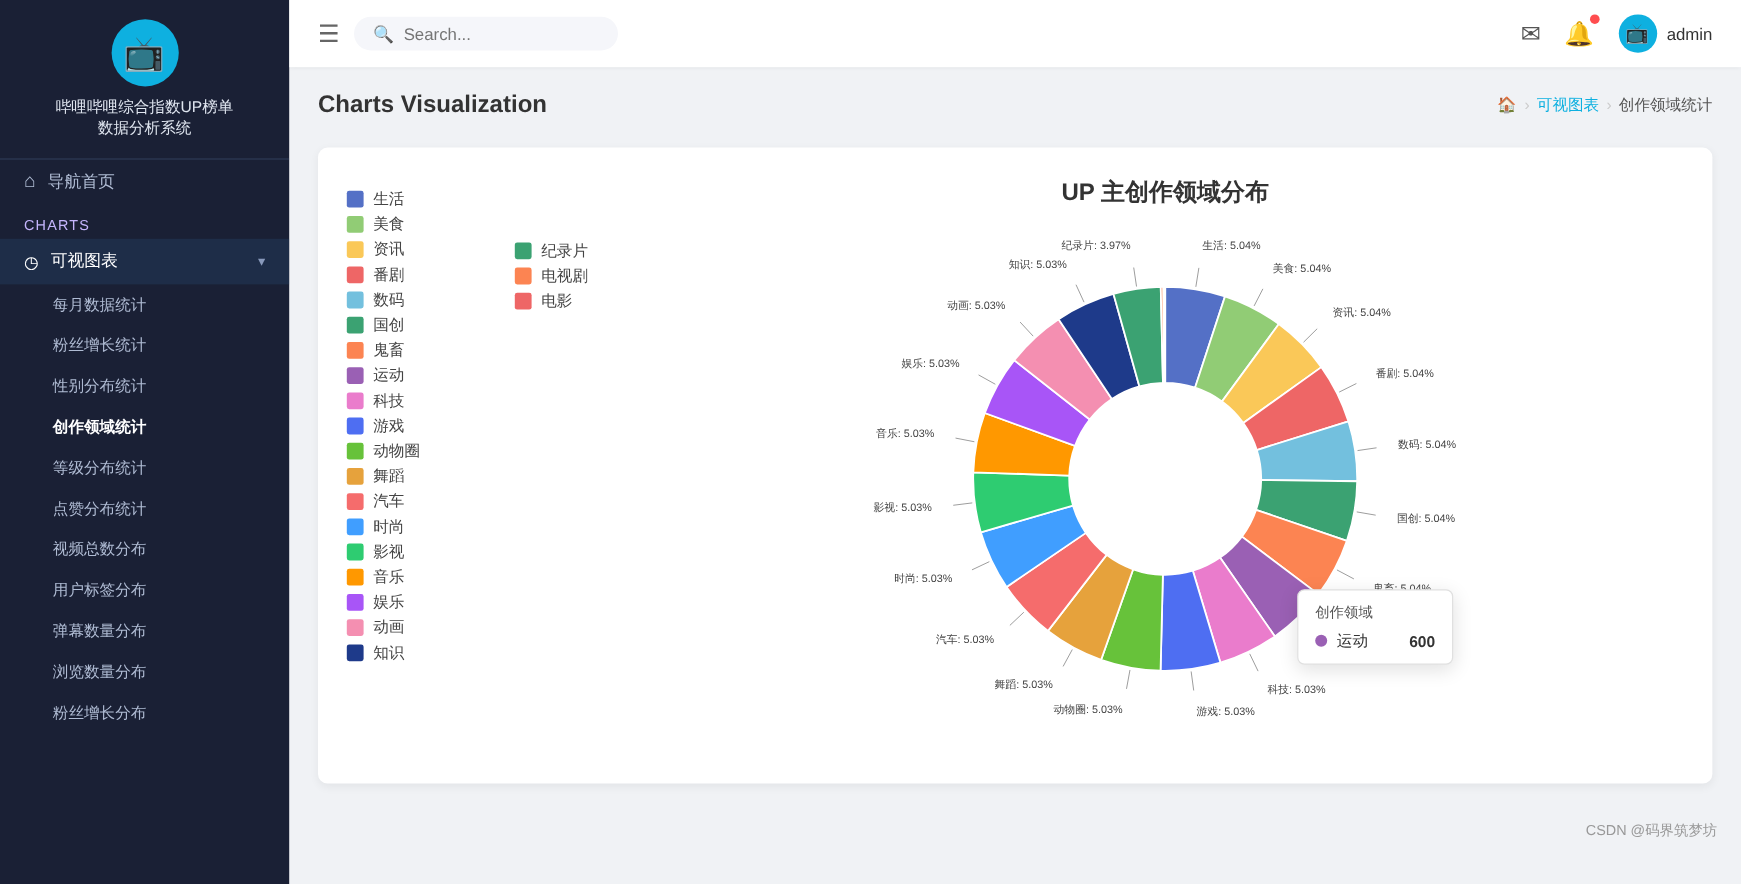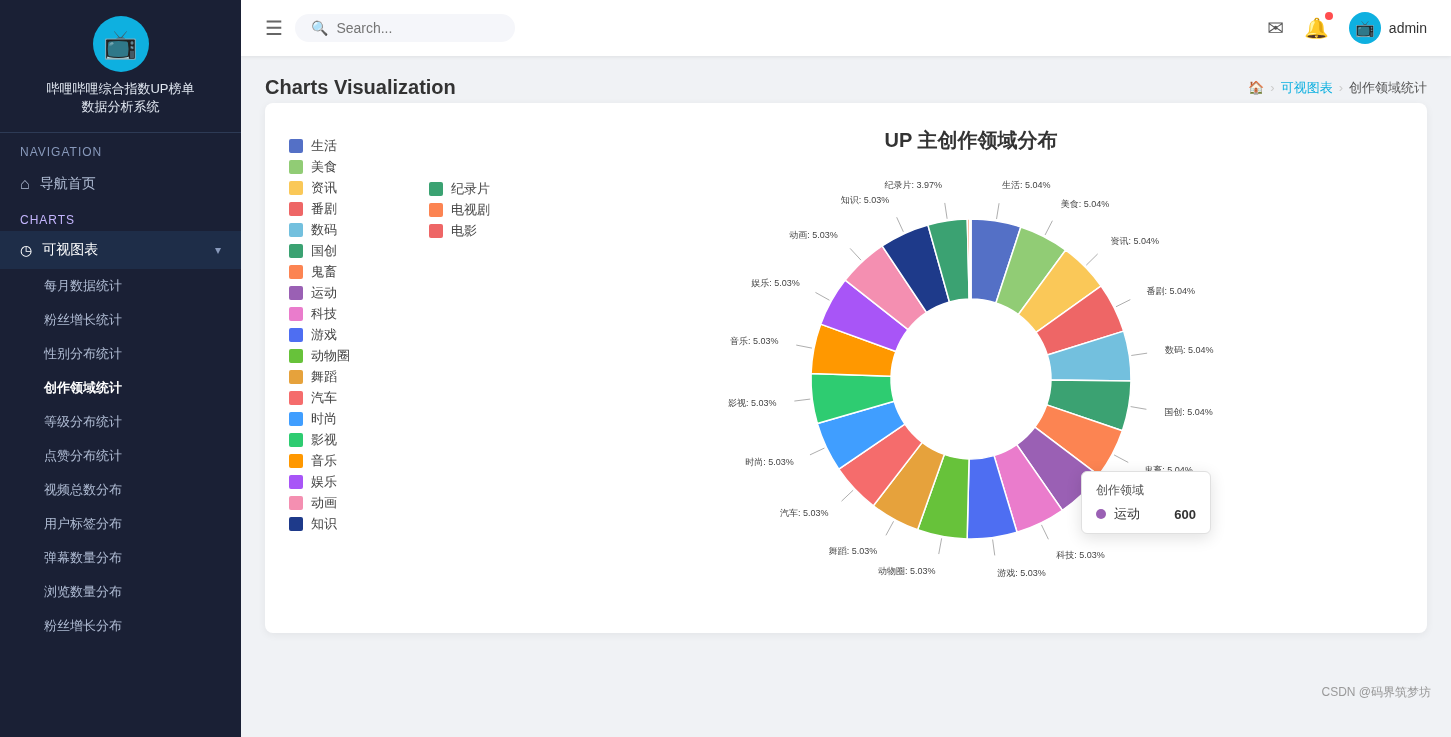--- a/index.html
+++ b/index.html
@@ -155,21 +155,21 @@
     
     .content {
       flex: 1;
       padding: 20px 24px;
       overflow-y: auto;
     }
     .page-header {
       display: flex;
       align-items: center;
       justify-content: space-between;
-      margin-bottom: 4px;
+      margin-bottom: 24px;
     }
     .page-title {
       font-size: 20px;
       font-weight: bold;
       color: #333;
     }
     .breadcrumb {
       display: flex;
       align-items: center;
       gap: 6px;
@@ -271,21 +271,20 @@
 
 <aside class="sidebar">
   <div class="sidebar-logo">
     <div class="logo-icon">📺</div>
     <div class="app-title">
       <span>哔哩哔哩综合指数UP榜单</span><br>
       <span>数据分析系统</span>
     </div>
   </div>
 
-  <div class="nav-section-label">Navigation</div>
 
   <div class="nav-item">
     <span class="nav-icon">⌂</span>
     <span>导航首页</span>
   </div>
 
   <div class="charts-section-label">Charts</div>
 
   <div class="charts-parent">
     <div class="charts-parent-left">

